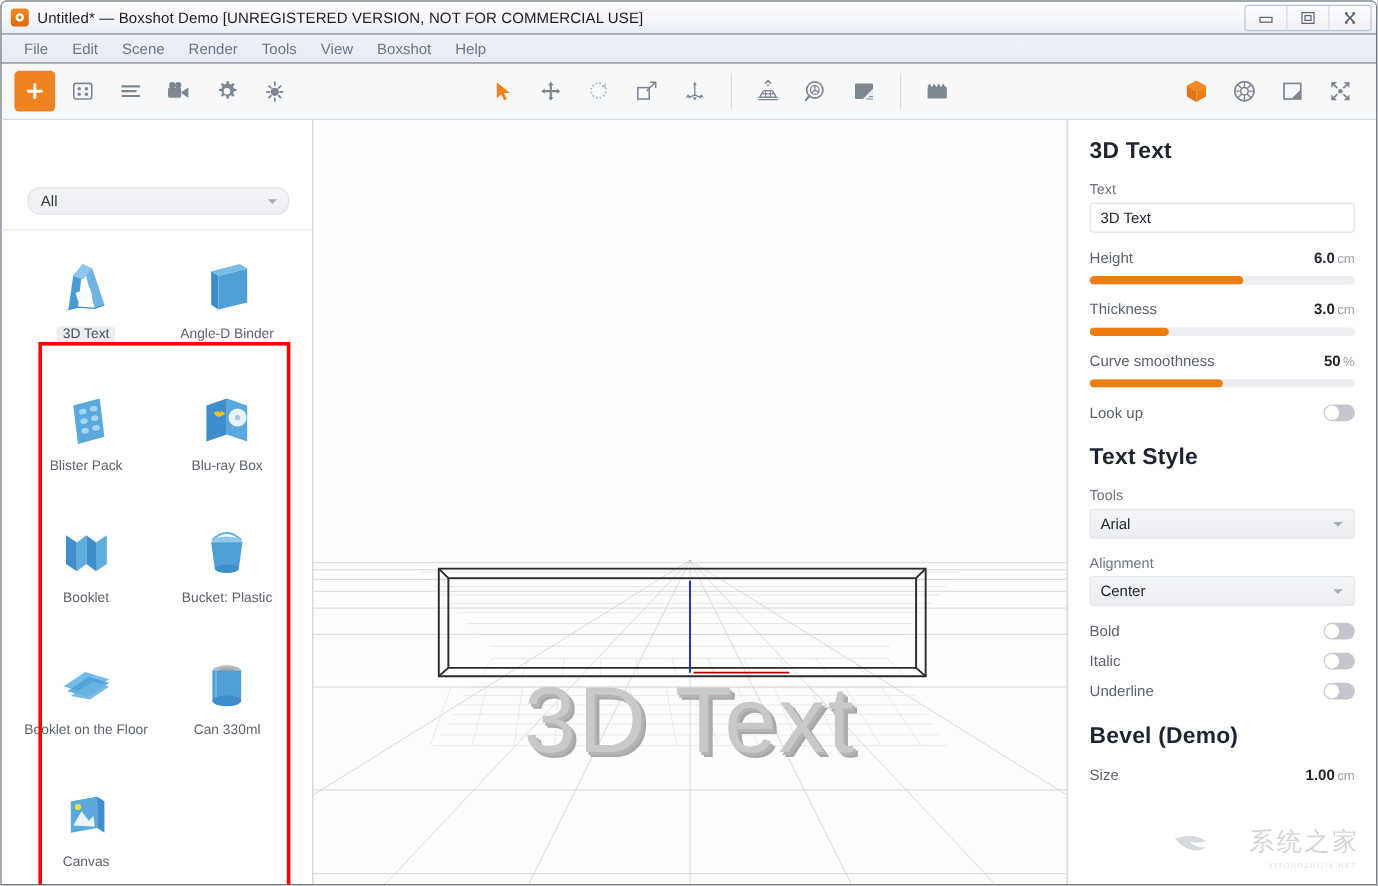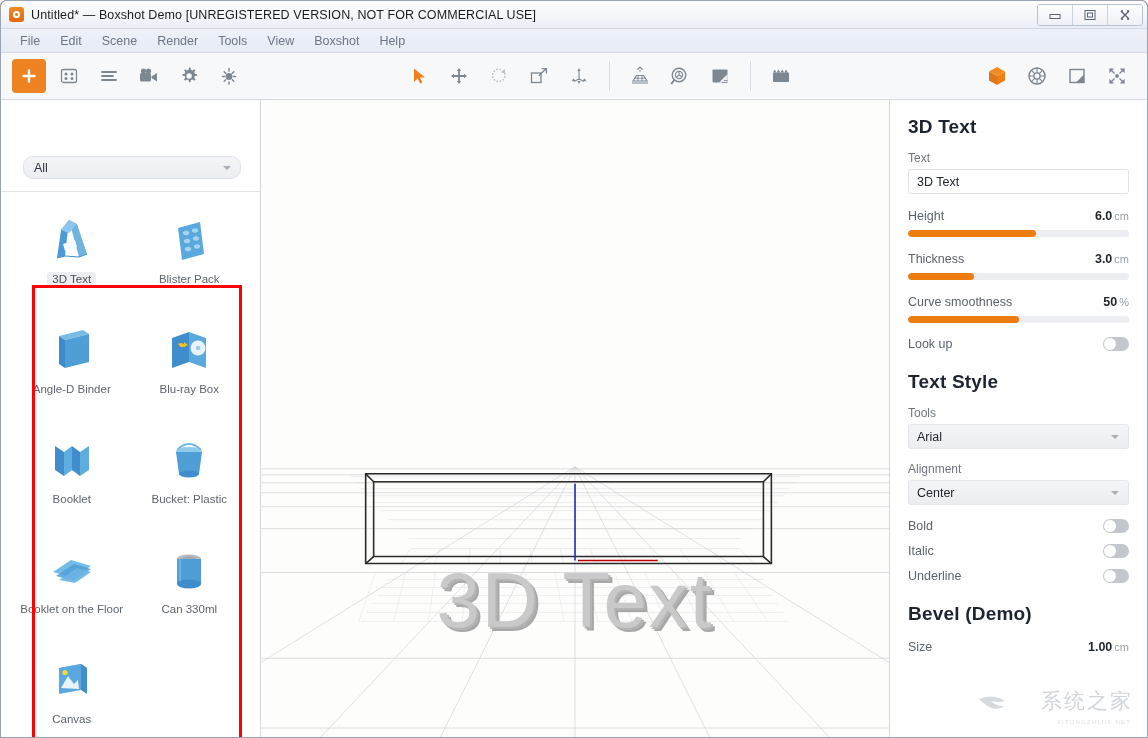--- a/index.html
+++ b/index.html
@@ -505,48 +505,48 @@
         <div class="shape-thumb">
           <svg width="58" height="58" viewBox="0 0 58 58">
             <path d="M26 10 L34 14 L44 44 L36 47 Z" fill="#6fb3e0"></path>
             <path d="M26 10 L18 20 L14 48 L22 46 Z" fill="#4a9ad6"></path>
             <path d="M18 20 L26 10 L34 14 L26 23 Z" fill="#8cc6ec"></path>
             <path d="M20 34 L32 30 L34 37 L22 41 Z" fill="#f6fbff"></path>
             <path d="M14 48 L22 46 L36 47 L44 44" fill="none" stroke="#3f8ec9" stroke-width="1"></path>
           </svg>
         </div>
         <div class="shape-label">3D Text</div>
+      </div>
+
+      <div class="shape-cell">
+        <div class="shape-thumb">
+          <svg width="58" height="58" viewBox="0 0 58 58">
+            <path d="M16 16 L40 10 L46 14 L22 20 Z" fill="#79bde6"></path>
+            <path d="M16 16 L22 20 L22 48 L16 44 Z" fill="#3d8cc9"></path>
+            <path d="M22 20 L46 14 L46 42 L22 48 Z" fill="#4f9fd6"></path>
+          </svg>
+        </div>
+        <div class="shape-label">Angle-D Binder</div>
       </div>
 
       <div class="shape-cell">
         <div class="shape-thumb">
           <svg width="58" height="58" viewBox="0 0 58 58">
             <path d="M18 18 L40 12 L44 44 L22 50 Z" fill="#5aa8dd"></path>
             <g fill="#a3d4f0">
               <ellipse cx="26" cy="23" rx="3.2" ry="2.3" transform="rotate(-10 26 23)"></ellipse>
               <ellipse cx="35" cy="20.5" rx="3.2" ry="2.3" transform="rotate(-10 35 20.5)"></ellipse>
               <ellipse cx="27" cy="31" rx="3.2" ry="2.3" transform="rotate(-10 27 31)"></ellipse>
               <ellipse cx="36" cy="28.5" rx="3.2" ry="2.3" transform="rotate(-10 36 28.5)"></ellipse>
               <ellipse cx="28" cy="39" rx="3.2" ry="2.3" transform="rotate(-10 28 39)"></ellipse>
               <ellipse cx="37" cy="36.5" rx="3.2" ry="2.3" transform="rotate(-10 37 36.5)"></ellipse>
             </g>
           </svg>
         </div>
         <div class="shape-label">Blister Pack</div>
-      </div>
-
-      <div class="shape-cell">
-        <div class="shape-thumb">
-          <svg width="58" height="58" viewBox="0 0 58 58">
-            <path d="M16 16 L40 10 L46 14 L22 20 Z" fill="#79bde6"></path>
-            <path d="M16 16 L22 20 L22 48 L16 44 Z" fill="#3d8cc9"></path>
-            <path d="M22 20 L46 14 L46 42 L22 48 Z" fill="#4f9fd6"></path>
-          </svg>
-        </div>
-        <div class="shape-label">Angle-D Binder</div>
       </div>
 
       <div class="shape-cell">
         <div class="shape-thumb">
           <svg width="58" height="58" viewBox="0 0 58 58">
             <path d="M12 18 L29 12 L29 42 L12 48 Z" fill="#3f8ecb"></path>
             <path d="M29 12 L46 18 L46 48 L29 42 Z" fill="#5aa8dd"></path>
             <circle cx="38" cy="28" r="7.5" fill="#e8f3fb"></circle>
             <circle cx="38" cy="28" r="2.2" fill="#9fc9e4"></circle>
             <path d="M18 24 q5 -3 7 2 q-4 3 -6 -1" fill="#f2c21e"></path>

